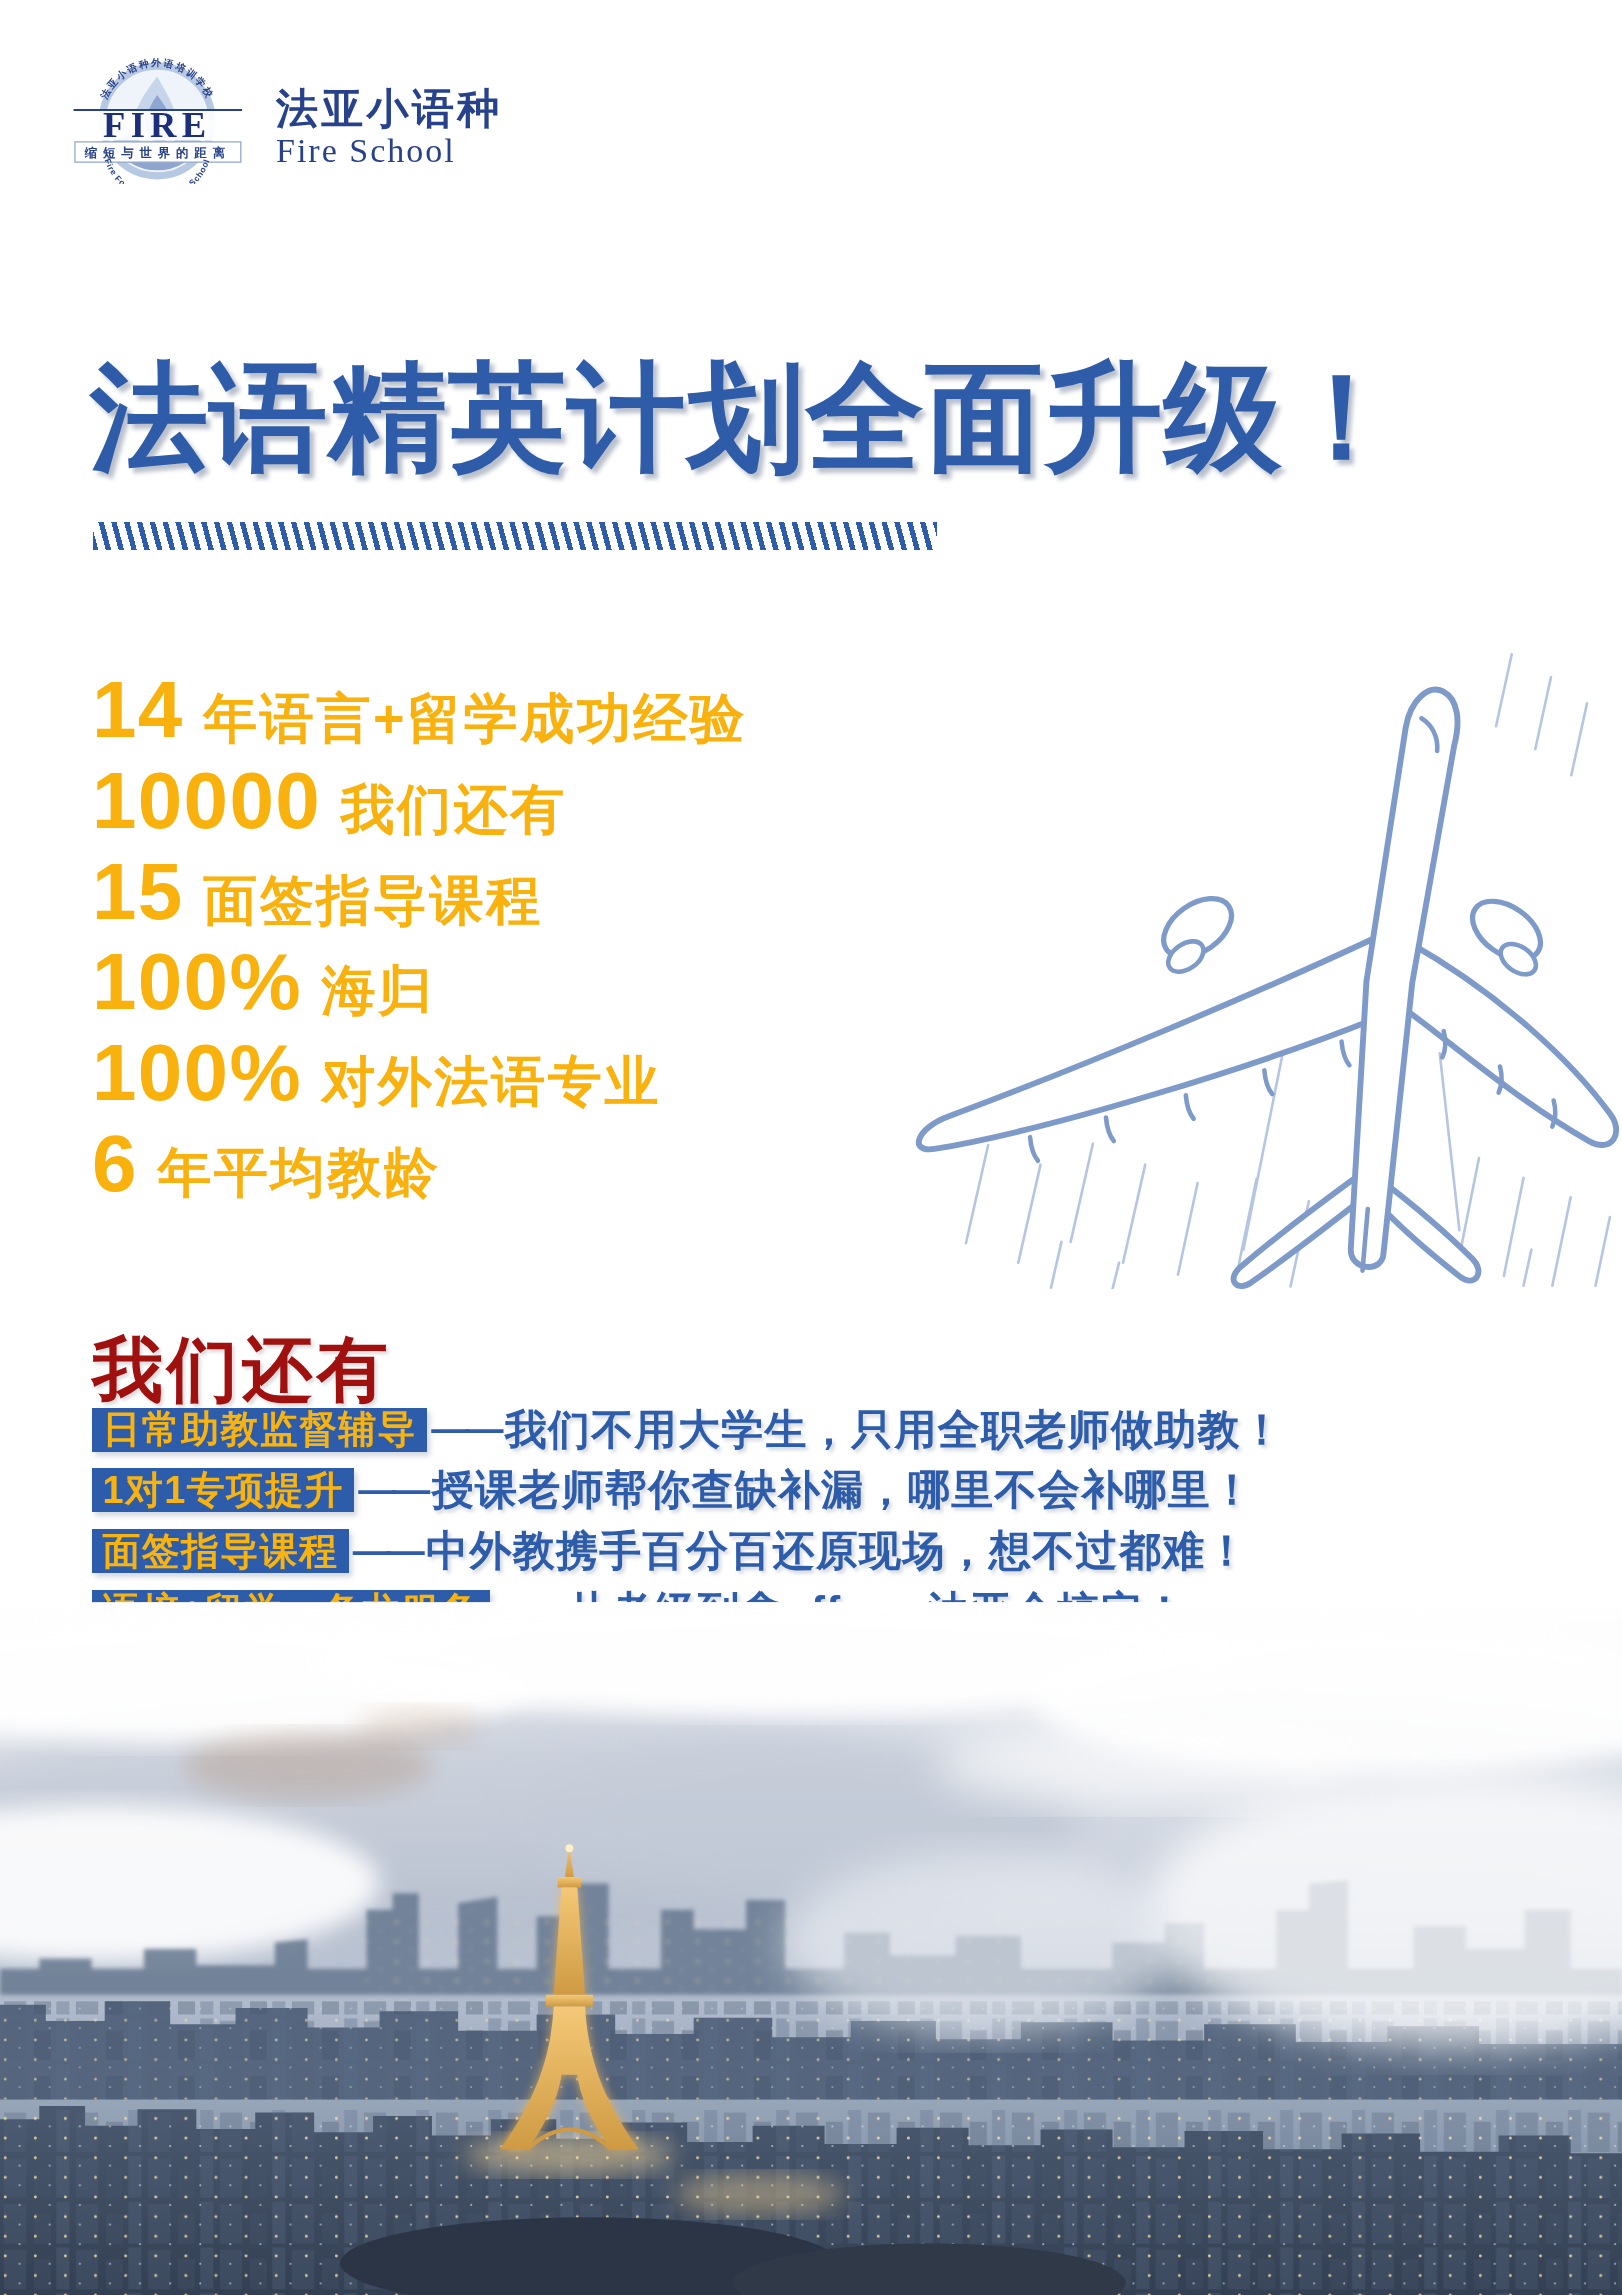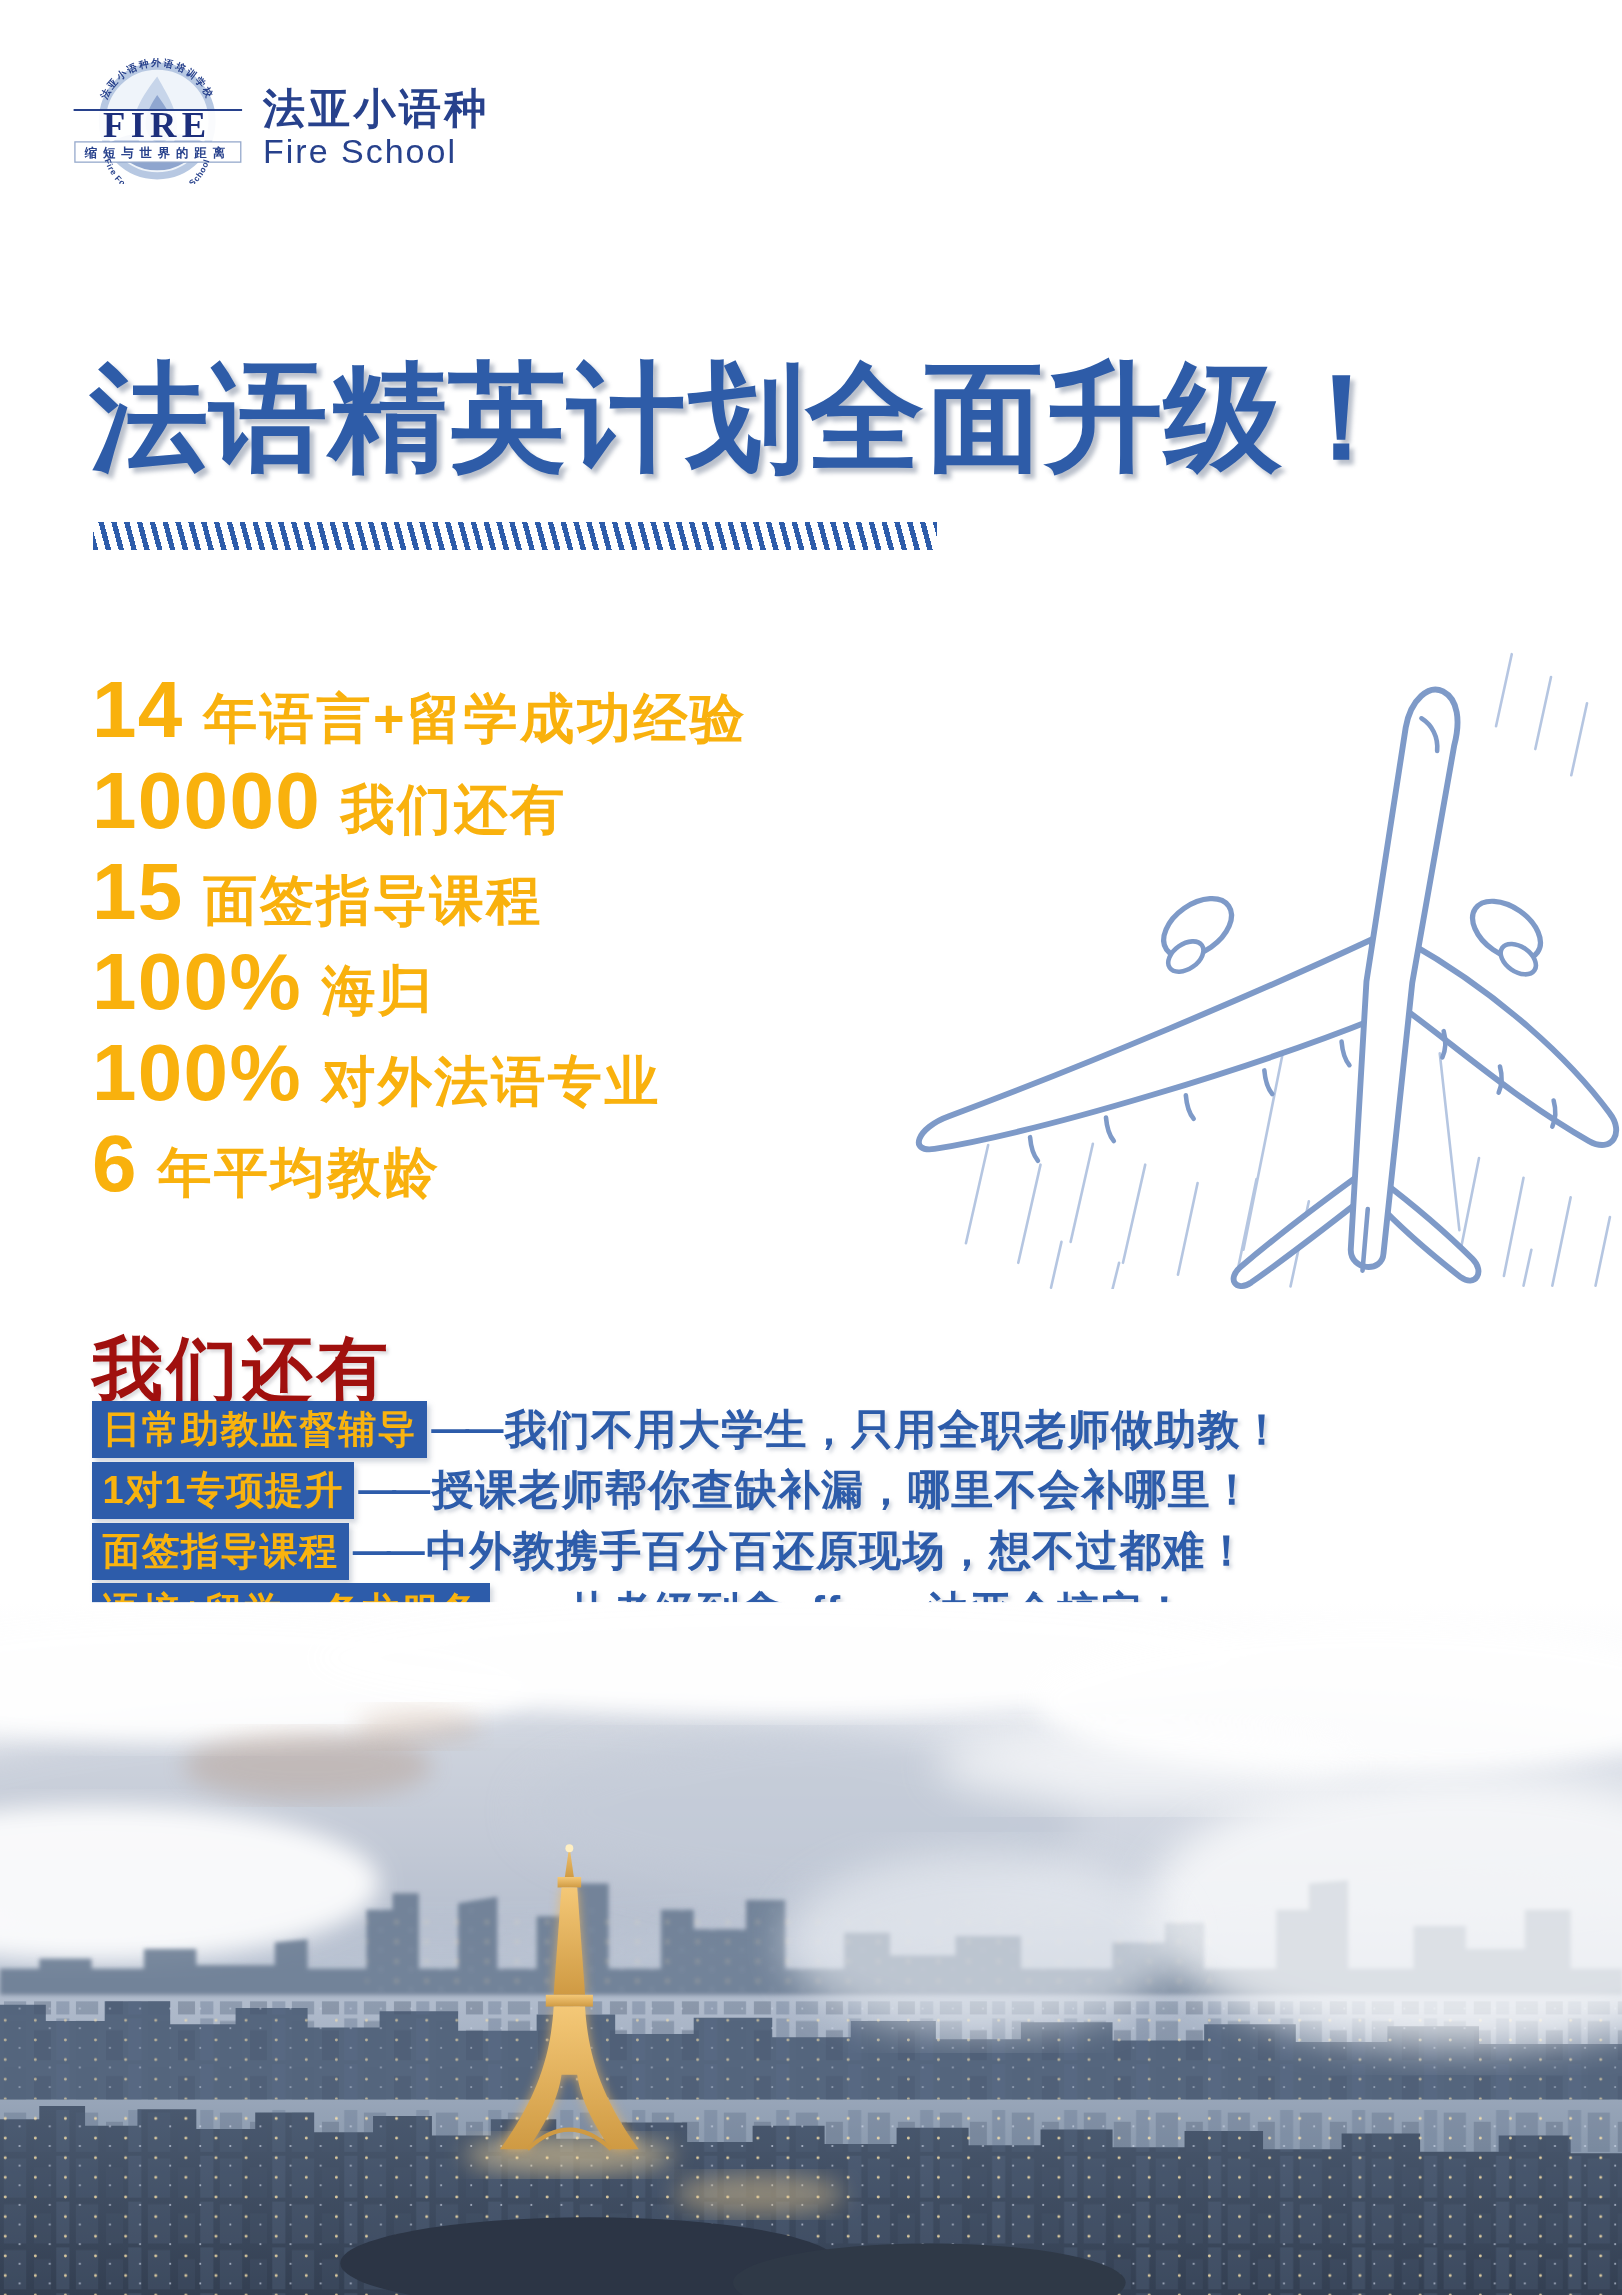--- a/index.html
+++ b/index.html
@@ -3,21 +3,21 @@
 <meta charset="utf-8">
 <style>
   html,body{margin:0;padding:0;background:#ffffff;}
   .page{
     position:relative;width:1623px;height:2295px;overflow:hidden;background:#ffffff;
     font-family:"Liberation Sans","DejaVu Sans",sans-serif;
   }
   
   .logo-block{position:absolute;left:71px;top:58px;display:flex;align-items:flex-start;}
   .emblem{display:block;}
-  .logo-names{margin-left:17px;margin-top:29px;color:#27418c;}
+  .logo-names{margin-left:30px;margin-top:29px;color:#27418c;font-family:Liberation Serif, serif;}
   .logo-zh{font-size:42px;font-weight:600;letter-spacing:3.3px;line-height:1.05;}
   .logo-en{font-size:34px;font-weight:500;letter-spacing:2px;line-height:1.2;}
   
   .title{
     position:absolute;left:90px;top:353px;width:1374px;margin:0;
     font-size:118px;font-weight:900;color:#2e5ca8;letter-spacing:1.3px;line-height:1.1;white-space:nowrap;
     text-shadow:4.6px 5.2px 4.6px rgba(90,104,130,.42);
   }
   .hatch{
     position:absolute;left:93px;top:522px;width:844px;height:27.5px;
@@ -32,21 +32,21 @@
   .plane{position:absolute;left:890px;top:556px;}
   
   .more-heading{
     position:absolute;left:92px;top:1323px;margin:0;
     font-size:71px;font-weight:800;color:#a0100e;letter-spacing:3.9px;
     text-shadow:2.6px 3.3px 3.3px rgba(140,140,150,.3);
   }
   .bullets{position:absolute;left:92px;top:1404px;}
   .bullet-row{display:flex;align-items:center;height:51px;margin-bottom:9.8px;white-space:nowrap;}
   .tag{
-    display:flex;align-items:center;height:57px;padding:0 10.5px;
+    display:flex;align-items:center;height:44px;padding:0 10.5px;
     background:#2d5caa;color:#f9b30e;font-size:38px;font-weight:800;letter-spacing:1.3px;
     box-shadow:3.3px 3.9px 5.2px rgba(130,140,160,.35);
   }
   .dash{color:#2d5caa;font-size:38px;font-weight:700;letter-spacing:-3.9px;margin:0 5.2px 0 3.9px;}
   .desc{color:#2d5caa;font-size:42px;font-weight:700;letter-spacing:1.3px;
         text-shadow:2.6px 3.3px 3.9px rgba(130,140,160,.35);}
   
   .photo{position:absolute;left:0;top:1602px;}
 </style>
 </head>

